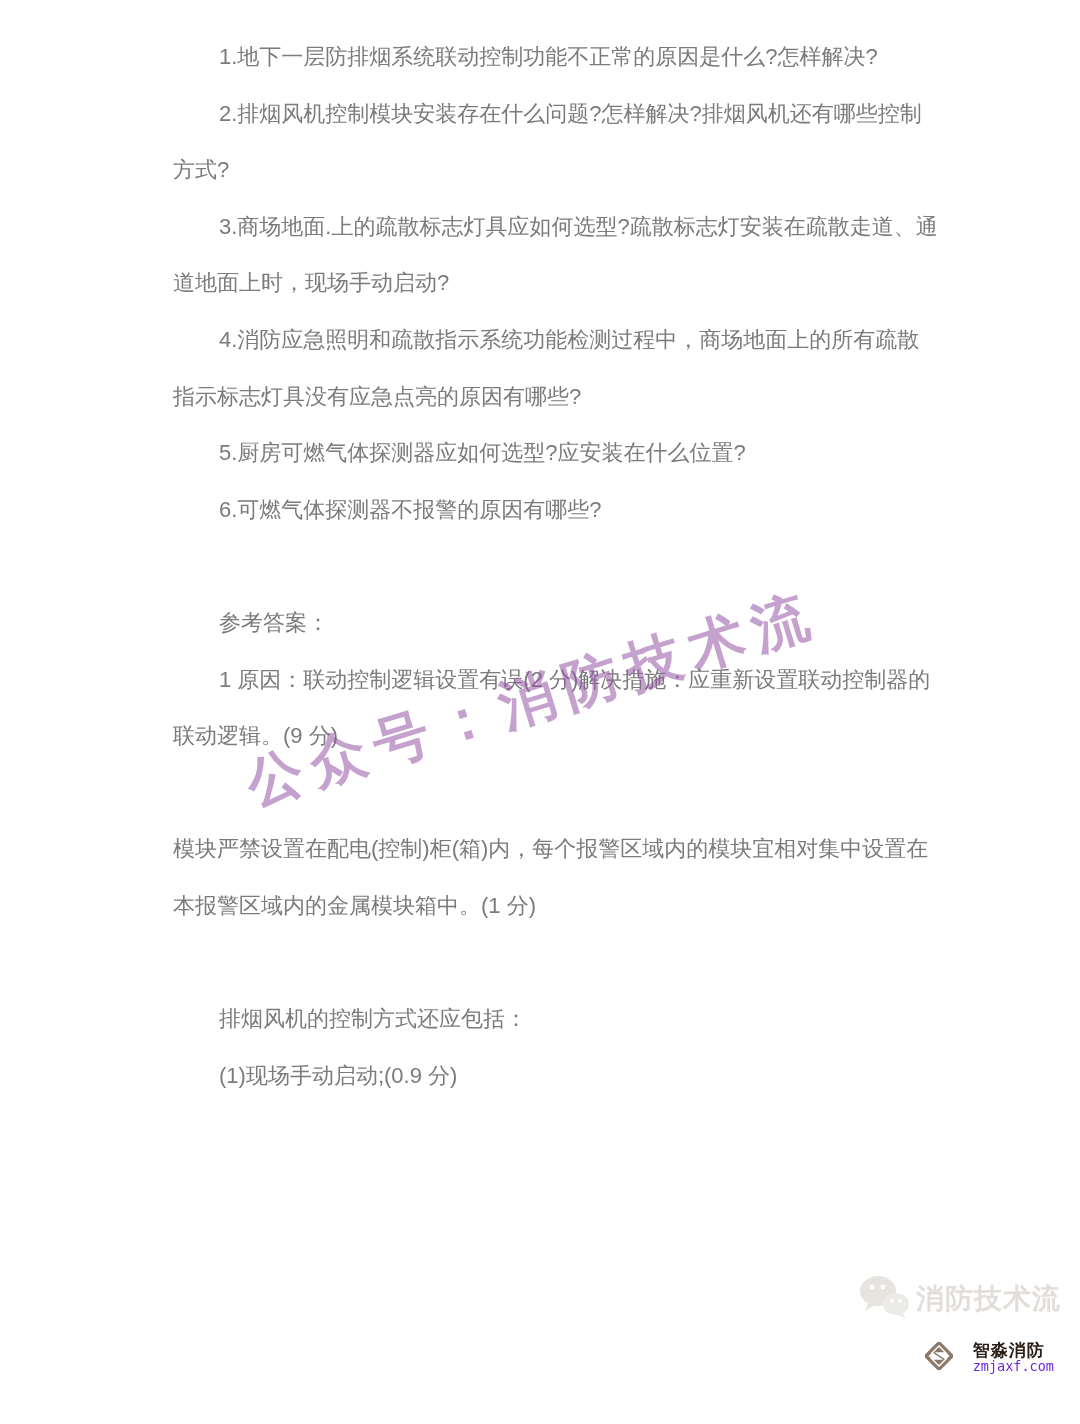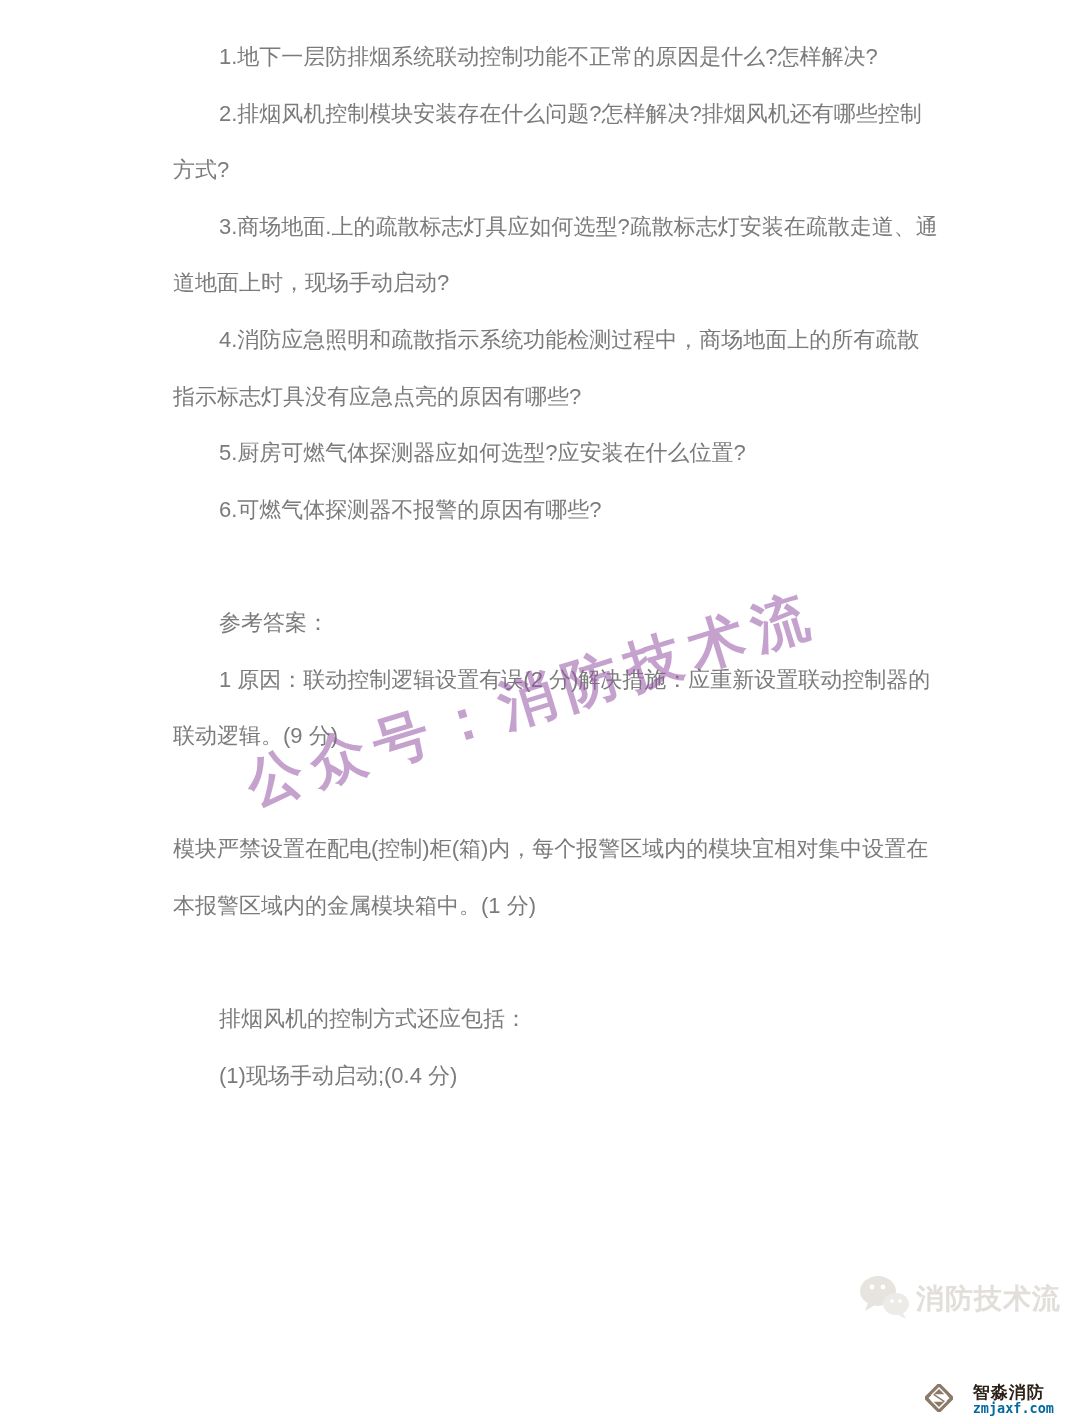--- a/index.html
+++ b/index.html
@@ -60,43 +60,43 @@
   .wm-bottom .wm-text {
     font-size: 28px;
     font-weight: 700;
     color: #e2dfda;
     letter-spacing: 1px;
     white-space: nowrap;
   }
   .logo {
     position: absolute;
     right: 26px;
-    top: 1384px;
+    top: 1342px;
     display: flex;
     align-items: center;
     gap: 20px;
     z-index: 3;
   }
   .logo .logo-text-wrap {
     display: flex;
     flex-direction: column;
     align-items: flex-start;
   }
   .logo .logo-name {
     font-size: 17px;
     font-weight: 700;
     color: #2a2018;
     letter-spacing: 1px;
     line-height: 17px;
   }
   .logo .logo-url {
     font-family: "DejaVu Sans Mono", monospace;
     font-size: 13.5px;
-    font-weight: 700;
-    color: #0369a1;
+    font-weight: 400;
+    color: #6d28d9;
     line-height: 15px;
   }
 </style>
 </head>
 <body>
 
 <div class="page">
 
   <div class="text-block">
       <div class="line indent">1.地下一层防排烟系统联动控制功能不正常的原因是什么?怎样解决?</div>
@@ -110,21 +110,21 @@
       <div class="line indent">6.可燃气体探测器不报警的原因有哪些?</div>
       <div class="line"></div>
       <div class="line indent">参考答案：</div>
       <div class="line indent">1 原因：联动控制逻辑设置有误(2 分)解决措施：应重新设置联动控制器的</div>
       <div class="line">联动逻辑。(9 分)</div>
       <div class="line"></div>
       <div class="line">模块严禁设置在配电(控制)柜(箱)内，每个报警区域内的模块宜相对集中设置在</div>
       <div class="line">本报警区域内的金属模块箱中。(1 分)</div>
       <div class="line"></div>
       <div class="line indent">排烟风机的控制方式还应包括：</div>
-      <div class="line indent">(1)现场手动启动;(0.4 分)</div>
+      <div class="line indent">(1)现场手动启动;(0.9 分)</div>
     </div>
 
   <div class="wm-diagonal">公众号：消防技术流</div>
 
   <div class="wm-bottom">
     <span style="display:inline-block; margin-right:6px;">
       <svg width="52" height="50" viewBox="0 0 52 50">
         <ellipse cx="20" cy="19" rx="18" ry="15" fill="#e7e4df"></ellipse>
         <path d="M10 31 L7 39 L17 33 Z" fill="#e7e4df"></path>
         <circle cx="14" cy="15" r="2.4" fill="#ffffff"></circle>

